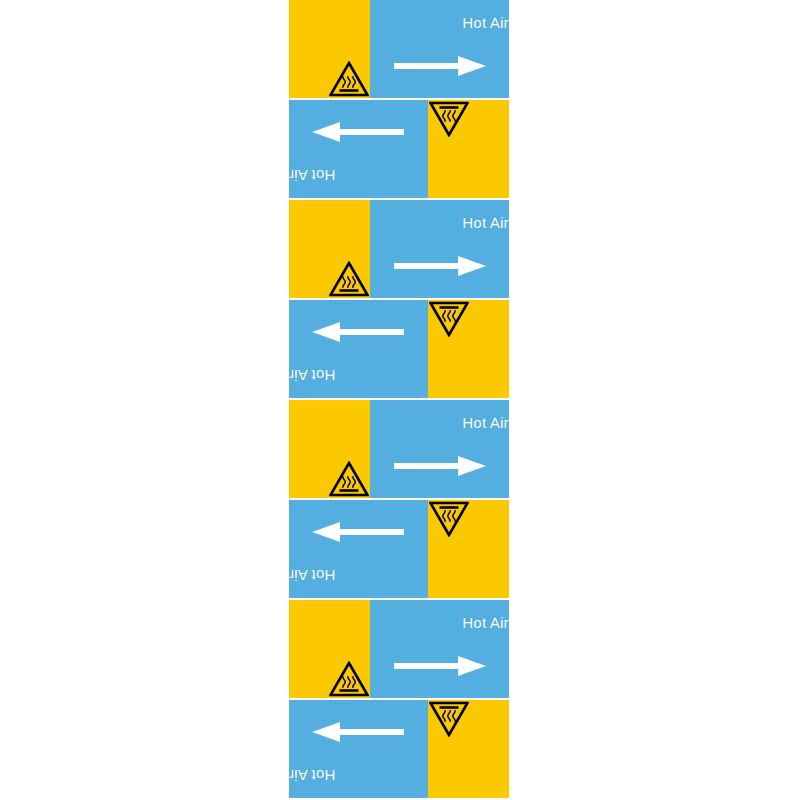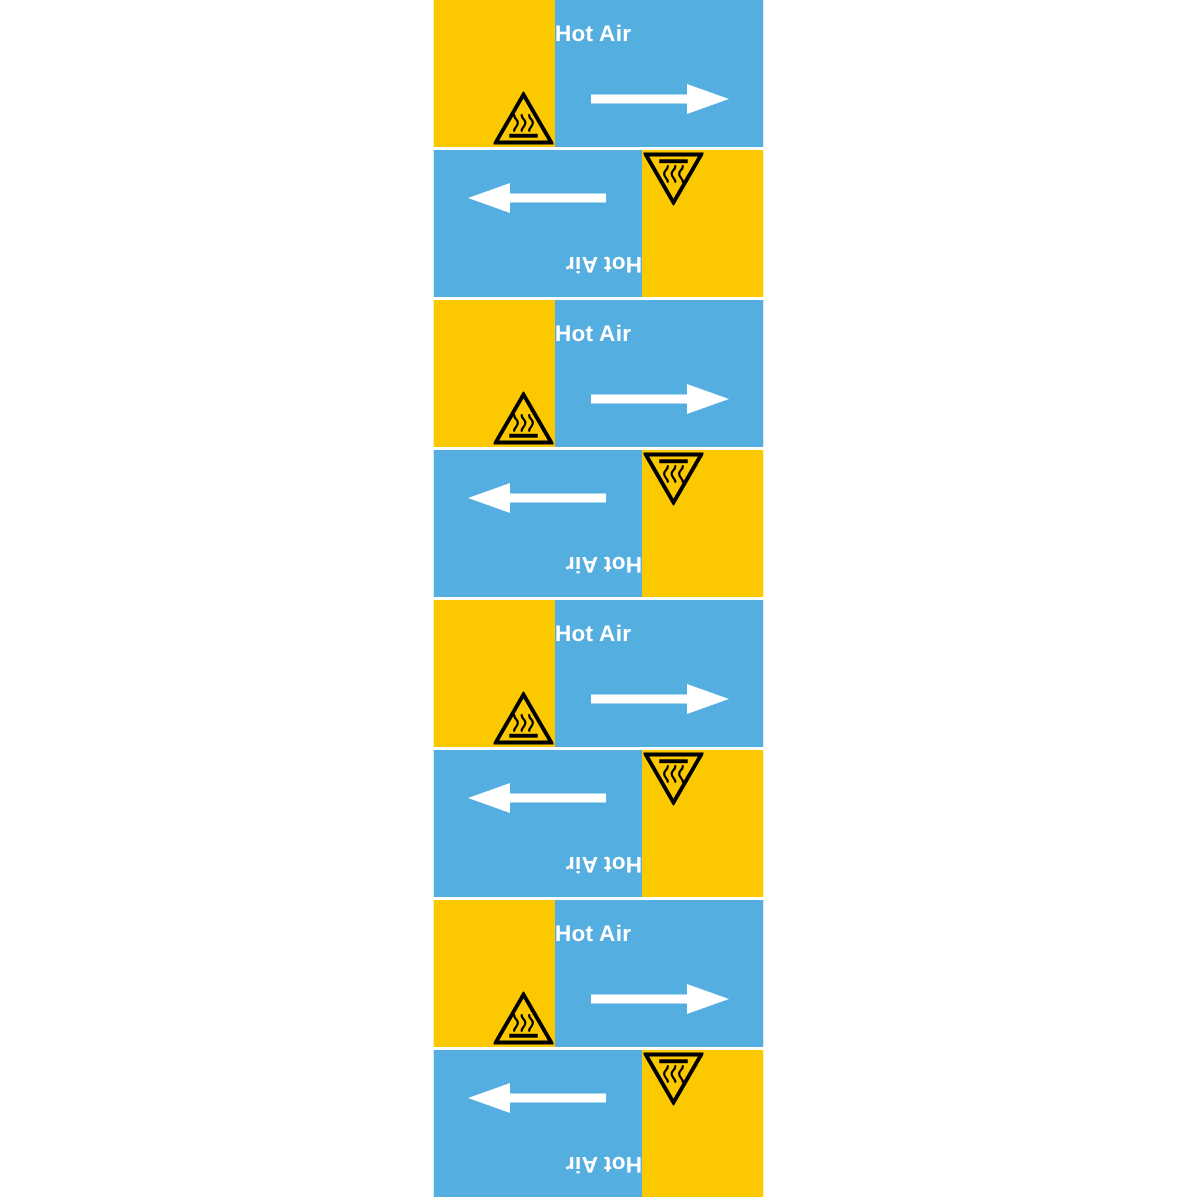--- a/index.html
+++ b/index.html
@@ -98,25 +98,25 @@
     width: 40px;
     height: 36px;
   }
 
   
   .content-label {
     position: absolute;
     left: 0;
     top: 14px;
     width: 139px;
-    text-align: left;
+    text-align: right;
     color: #ffffff;
     font-family: "Liberation Sans", sans-serif;
     font-size: 15px;
-    font-weight: bold;
+    font-weight: normal;
     letter-spacing: 0.2px;
     line-height: 17px;
     white-space: nowrap;
   }
 
   
   .flow-arrow {
     position: absolute;
     left: 24px;
     top: 55px;

